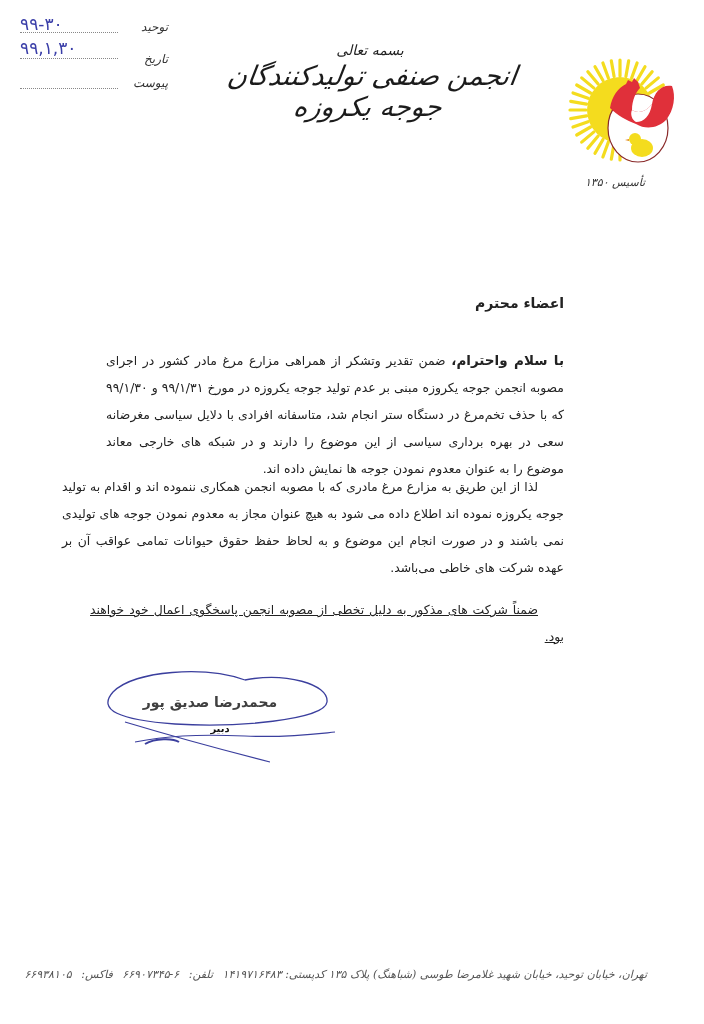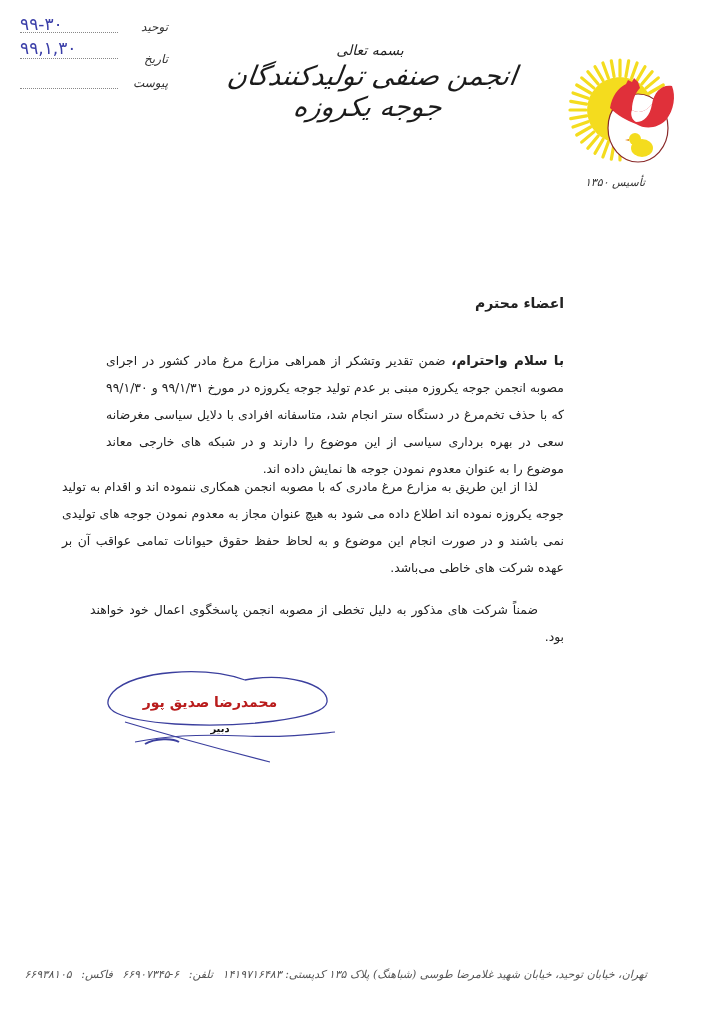--- a/index.html
+++ b/index.html
@@ -19,25 +19,25 @@
   .org-title { left: 220px; top: 60px; width: 300px; text-align: center; font-family: "DejaVu Serif", serif; font-style: italic; font-size: 27px; color: #1b1b1b; direction: rtl; transform: skewX(-8deg); letter-spacing: 1px; }
   
   .logo { left: 566px; top: 52px; width: 120px; height: 120px; }
   .founded { left: 580px; top: 176px; width: 70px; text-align: center; font-family: "DejaVu Serif", serif; font-style: italic; font-size: 11px; color: #333; direction: rtl; }
   
   .letter { direction: rtl; text-align: left; font-family: "DejaVu Sans", sans-serif; font-size: 12.4px; color: #222; }
   .salutation { right: 140px; top: 295px; font-weight: bold; font-size: 14px; }
   .para { right: 140px; left: 62px; text-align: justify; text-align-last: right; line-height: 27px; }
   .p1 { top: 347px; margin-left: 44px; }
   .p2 { top: 473px; text-indent: 26px; }
-  .p3 { top: 596px; right: 140px; left: 90px; text-indent: 26px; }
+  .p3 { top: 596px; right: 140px; left: 90px; text-indent: 26px; text-decoration: underline; }
   .greeting { font-weight: bold; font-size: 13.5px; }
   
   .sig-scribble { left: 95px; top: 662px; width: 245px; height: 105px; }
-  .sig-name { left: 130px; top: 694px; width: 160px; text-align: center; direction: rtl; font-weight: bold; font-size: 14px; color: #b91c1c; }
+  .sig-name { left: 130px; top: 694px; width: 160px; text-align: center; direction: rtl; font-weight: bold; font-size: 14px; color: #404040; }
   .sig-role { left: 190px; top: 723px; width: 60px; text-align: center; direction: rtl; font-weight: bold; font-size: 10px; color: #111; }
   
   .footer { left: 90px; top: 968px; width: 560px; direction: rtl; text-align: center; font-family: "DejaVu Serif", serif; font-style: italic; font-size: 11px; color: #555; white-space: nowrap; }
   .footer span { margin: 0 3px; }
 </style>
 </head>
 <body>
 
 <div class="abs reg">
   <div class="reg-row" style="top:4px">

